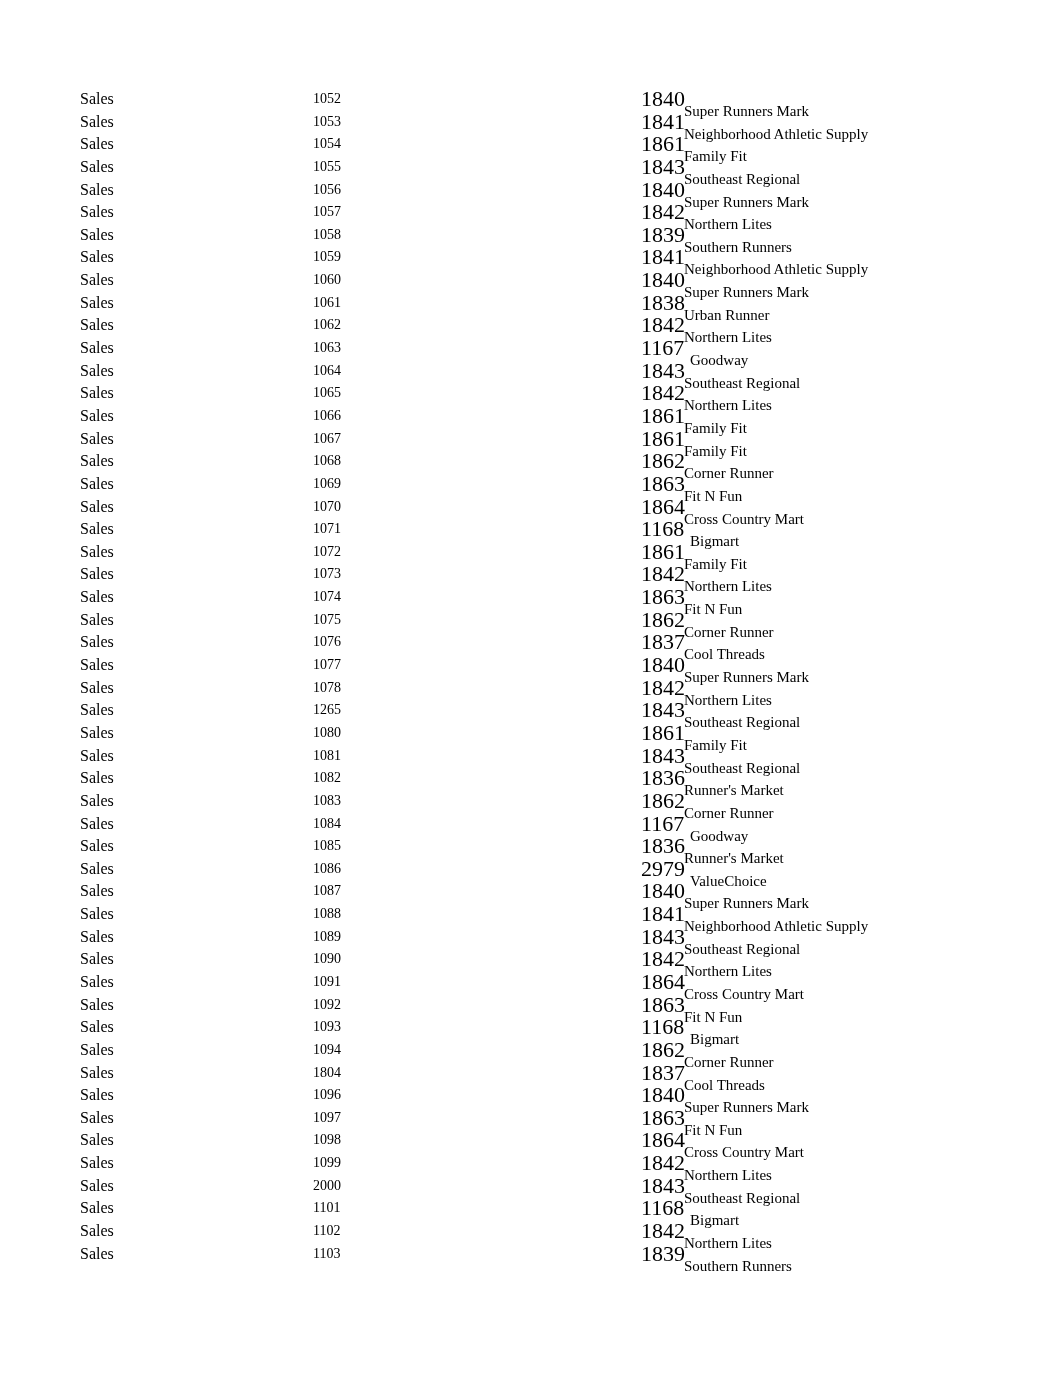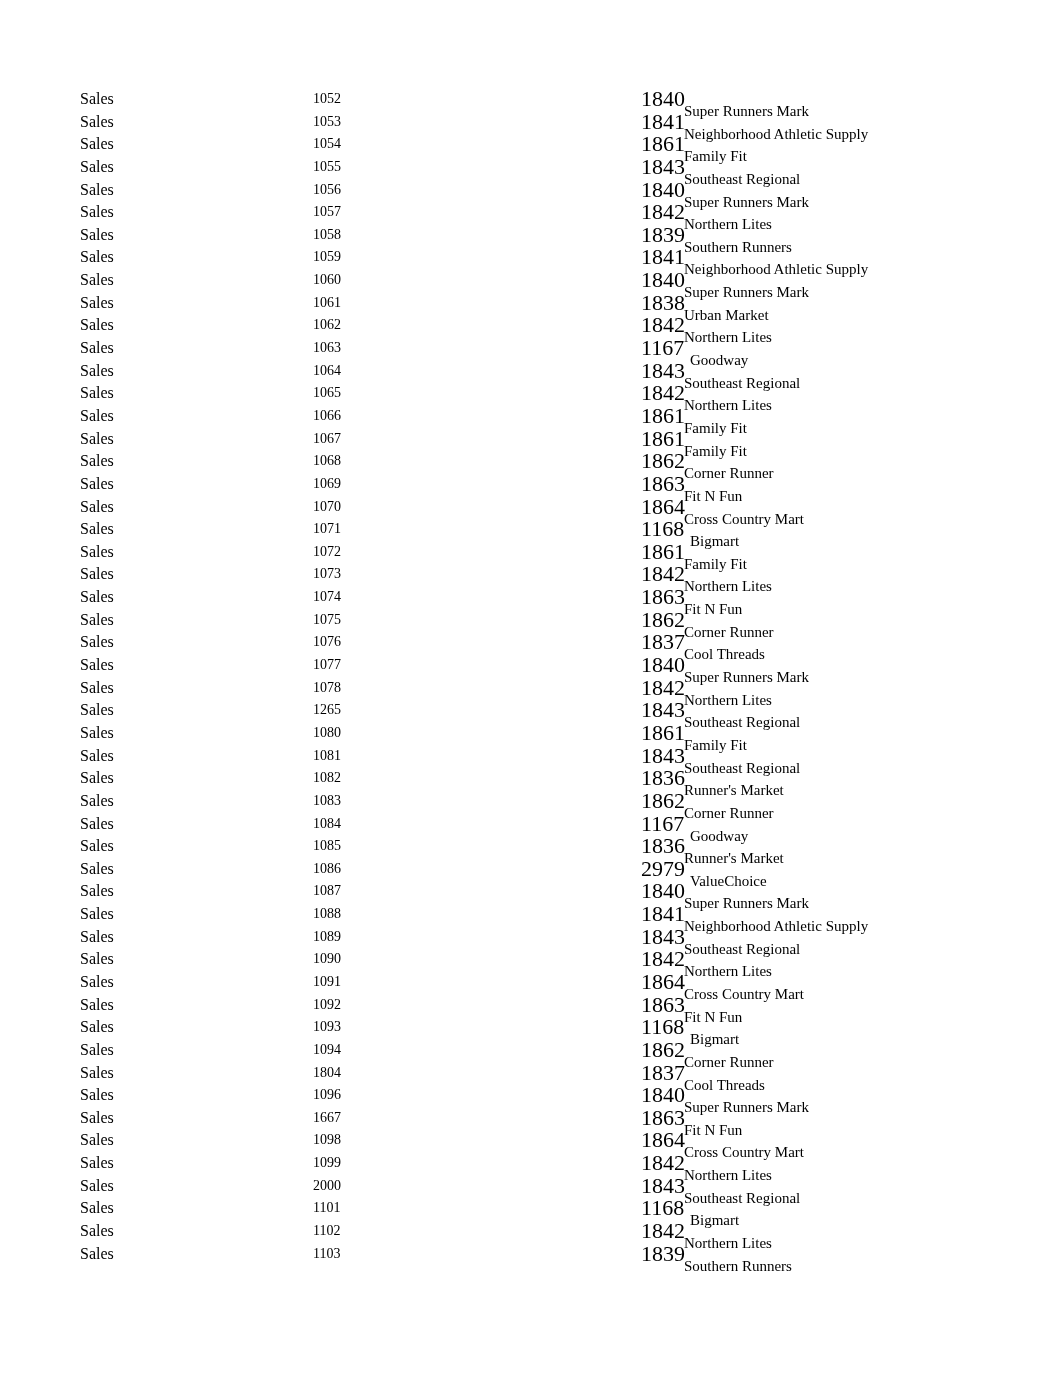--- a/index.html
+++ b/index.html
@@ -122,21 +122,21 @@
       <div class="row">
         <span class="c-dept">Sales</span>
         <span class="c-order">1060</span>
         <span class="c-custgrp">1840</span>
         <span class="c-custname">Super Runners Mark</span>
       </div>
       <div class="row">
         <span class="c-dept">Sales</span>
         <span class="c-order">1061</span>
         <span class="c-custgrp">1838</span>
-        <span class="c-custname">Urban Market</span>
+        <span class="c-custname">Urban Runner</span>
       </div>
       <div class="row">
         <span class="c-dept">Sales</span>
         <span class="c-order">1062</span>
         <span class="c-custgrp">1842</span>
         <span class="c-custname">Northern Lites</span>
       </div>
       <div class="row tight">
         <span class="c-dept">Sales</span>
         <span class="c-order">1063</span>
@@ -336,21 +336,21 @@
         <span class="c-custname">Cool Threads</span>
       </div>
       <div class="row">
         <span class="c-dept">Sales</span>
         <span class="c-order">1096</span>
         <span class="c-custgrp">1840</span>
         <span class="c-custname">Super Runners Mark</span>
       </div>
       <div class="row">
         <span class="c-dept">Sales</span>
-        <span class="c-order">1667</span>
+        <span class="c-order">1097</span>
         <span class="c-custgrp">1863</span>
         <span class="c-custname">Fit N Fun</span>
       </div>
       <div class="row">
         <span class="c-dept">Sales</span>
         <span class="c-order">1098</span>
         <span class="c-custgrp">1864</span>
         <span class="c-custname">Cross Country Mart</span>
       </div>
       <div class="row">

